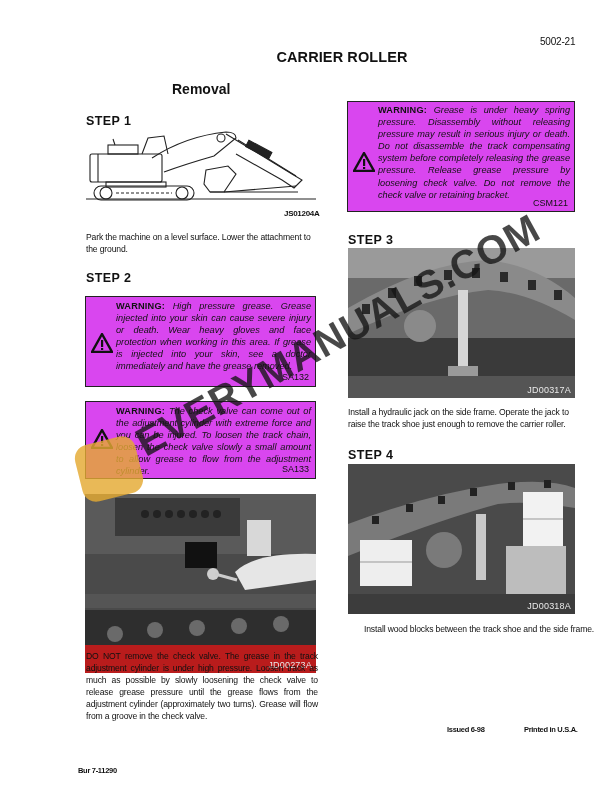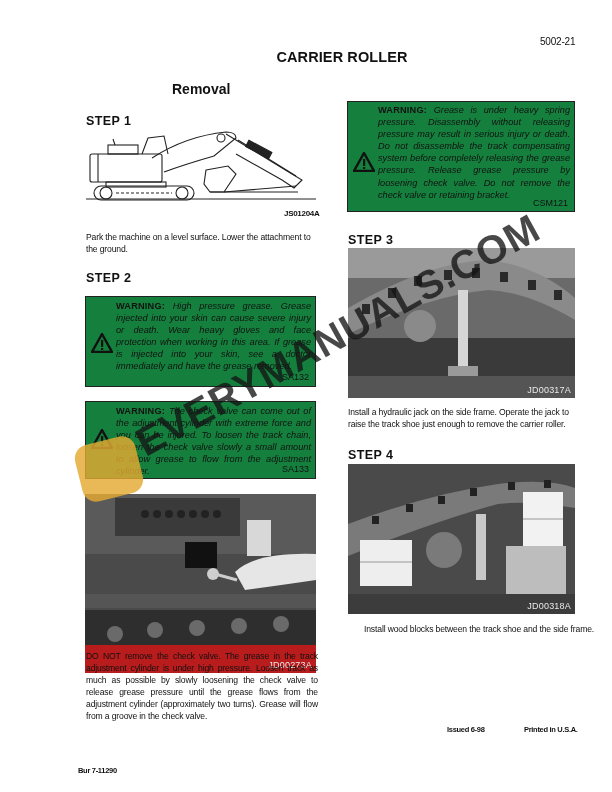--- a/index.html
+++ b/index.html
@@ -4,21 +4,21 @@
 <style>
   html, body { margin: 0; padding: 0; background: #ffffff; }
   body { width: 612px; height: 792px; position: relative; overflow: hidden;
          font-family: "Liberation Sans", sans-serif; color: #111; }
   .abs { position: absolute; }
   .page-number { left: 540px; top: 36px; font-size: 10px; letter-spacing: -0.2px; }
   .page-title { left: 0; width: 612px; top: 49px; text-align: center; font-size: 14.5px; font-weight: bold; letter-spacing: 0.1px; margin-left: 36px; }
   .section-title { left: 172px; top: 81px; font-size: 14px; font-weight: bold; }
   .step-head { font-size: 12.5px; font-weight: bold; letter-spacing: 0.4px; text-align: center; }
   .body-text { font-size: 8.6px; line-height: 12px; letter-spacing: -0.15px; }
-  .warn-box { border: 1.5px solid #222; box-sizing: border-box; background: #15803d; }
+  .warn-box { border: 1.5px solid #222; box-sizing: border-box; background: #d946ef; }
   .warn-text { position: absolute; font-size: 9.2px; line-height: 12.1px; text-align: justify; text-align-last: left; }
   .warn-text b { font-style: normal; font-weight: bold; letter-spacing: 0.2px; }
   .warn-text i { font-style: italic; }
   .warn-code { position: absolute; font-size: 9px; }
   .warn-icon { position: absolute; width: 22px; height: 20px; }
   .photo { overflow: hidden; background: #b91c1c; }
   .photo-code { position: absolute; right: 4px; bottom: 3px; font-size: 9px; color: #e8e8e8; letter-spacing: 0.2px; }
   .figure-code { font-size: 8px; font-weight: bold; letter-spacing: -0.3px; }
   .footer { font-size: 7.5px; font-weight: bold; letter-spacing: -0.3px; }
   .watermark { left: 150px; top: 420px; font-size: 40px; font-weight: bold; color: rgba(20,20,20,0.78);

